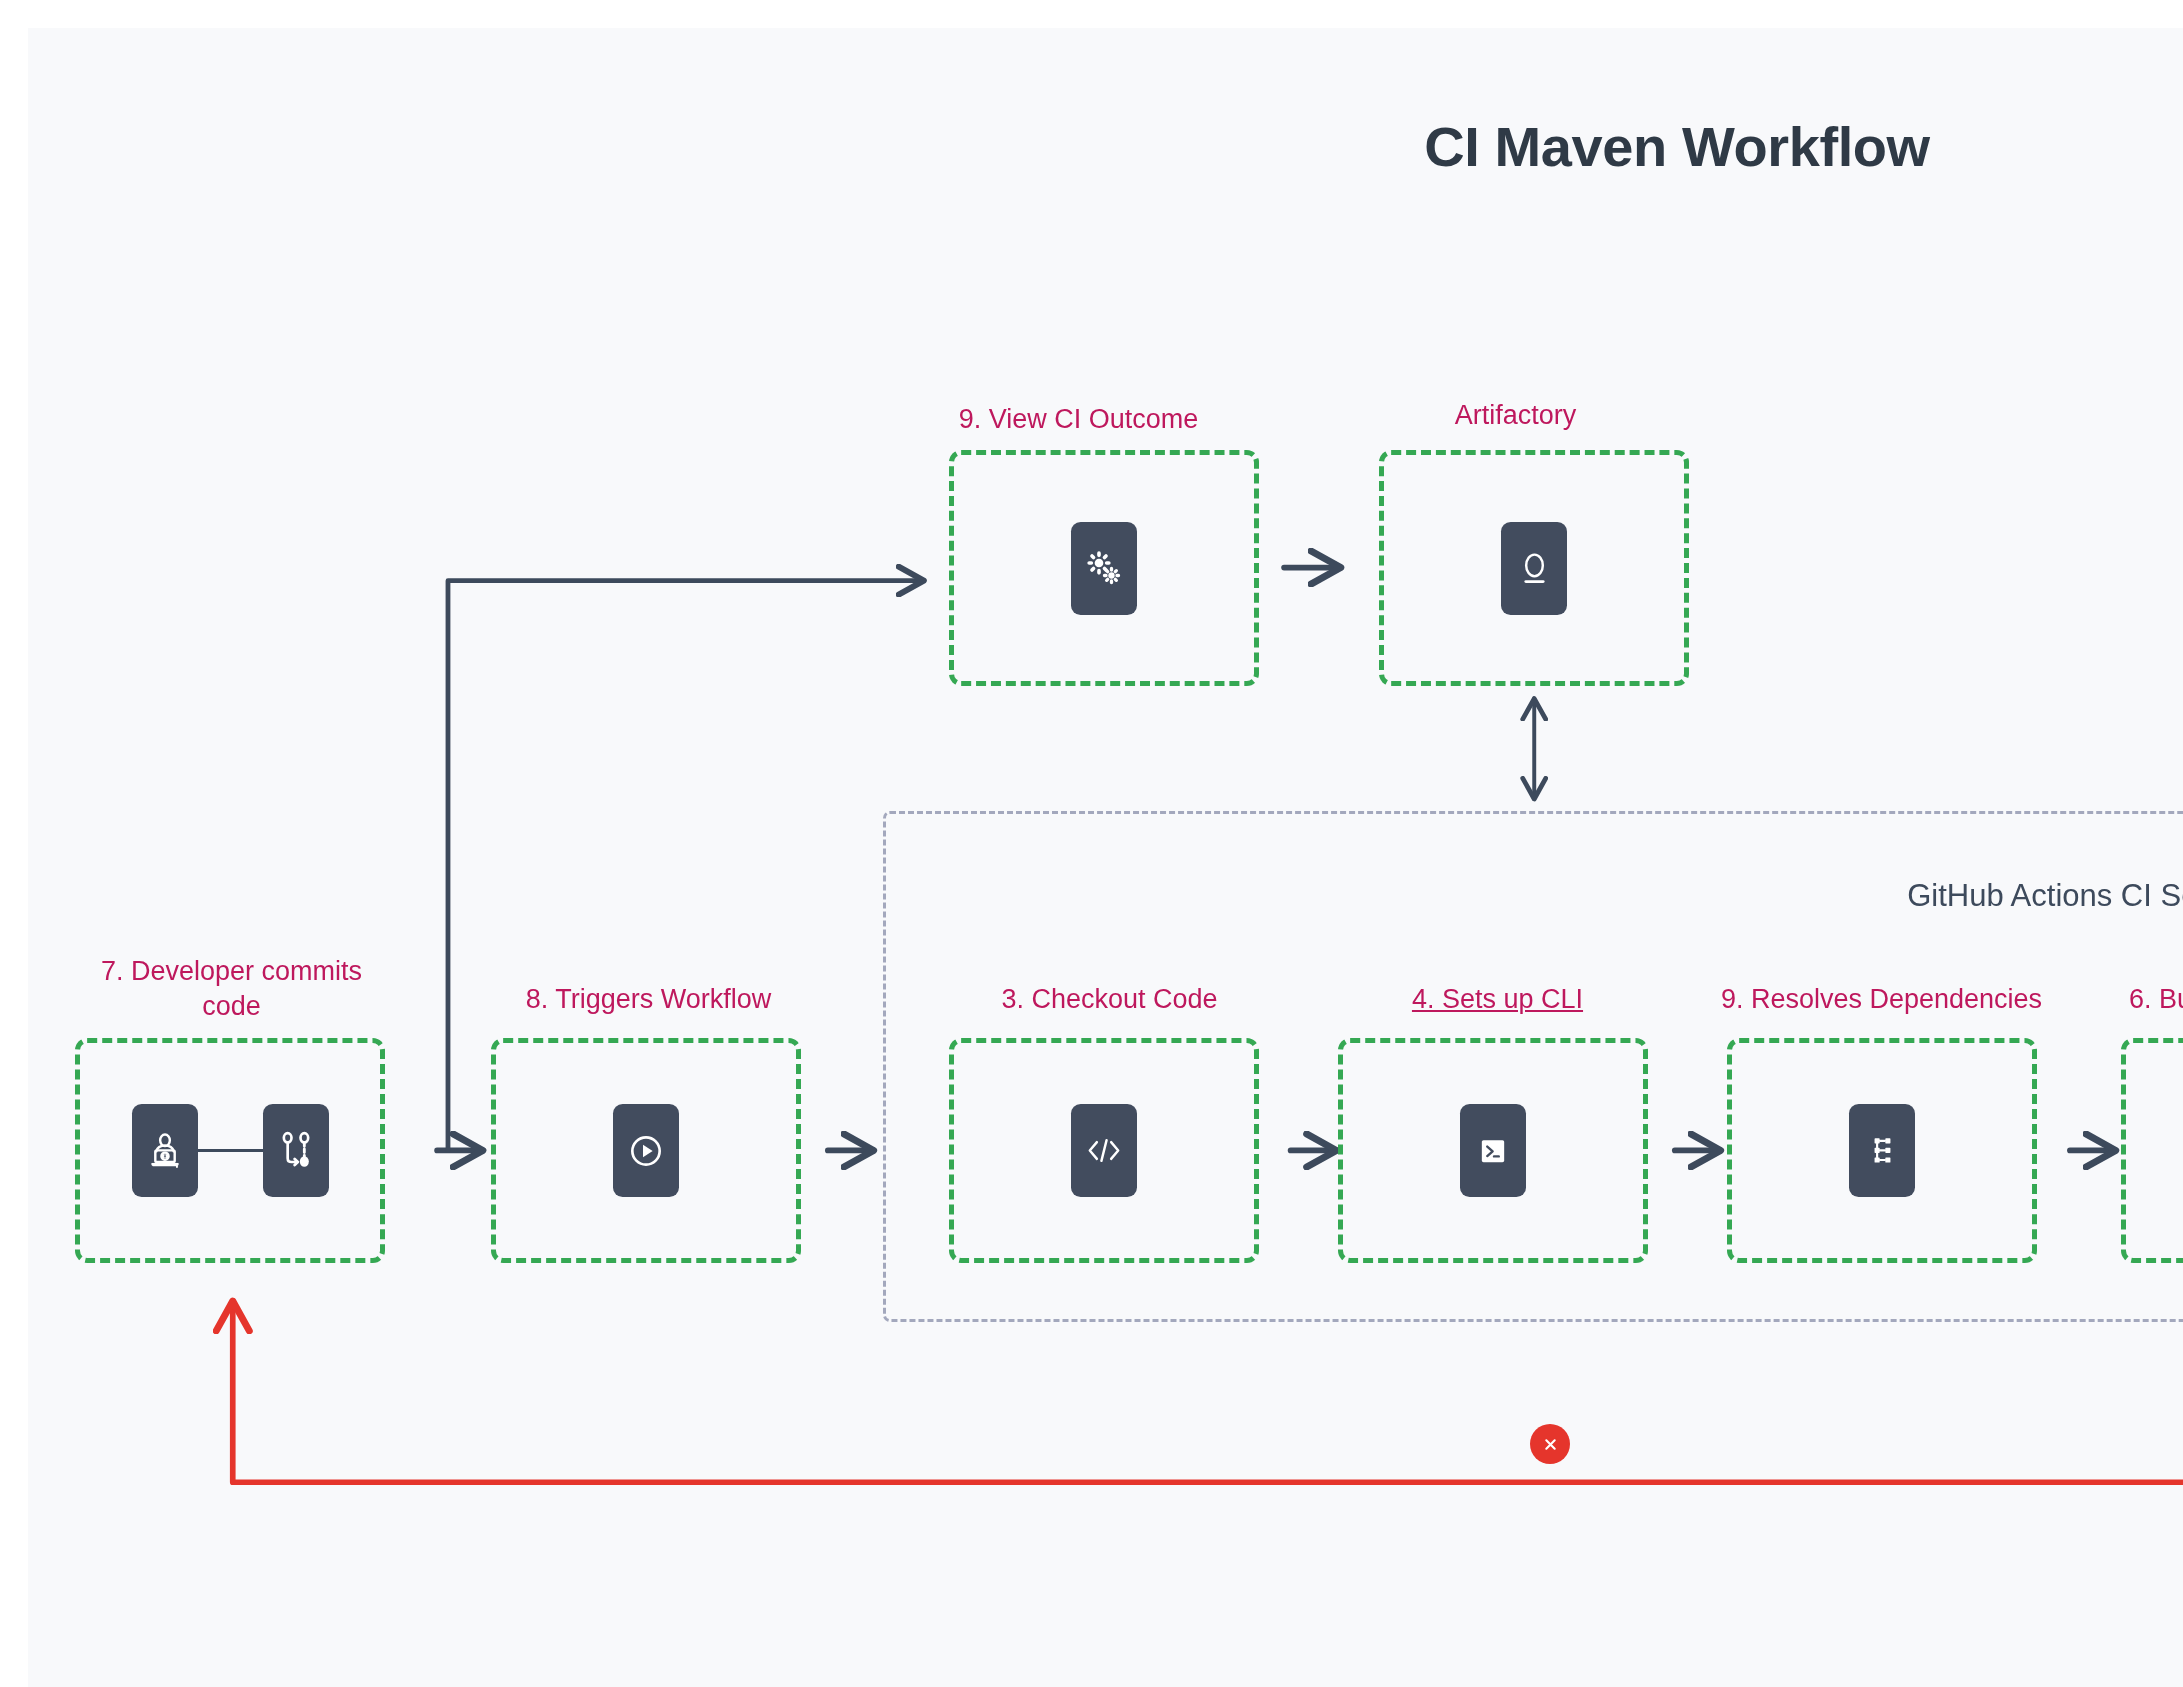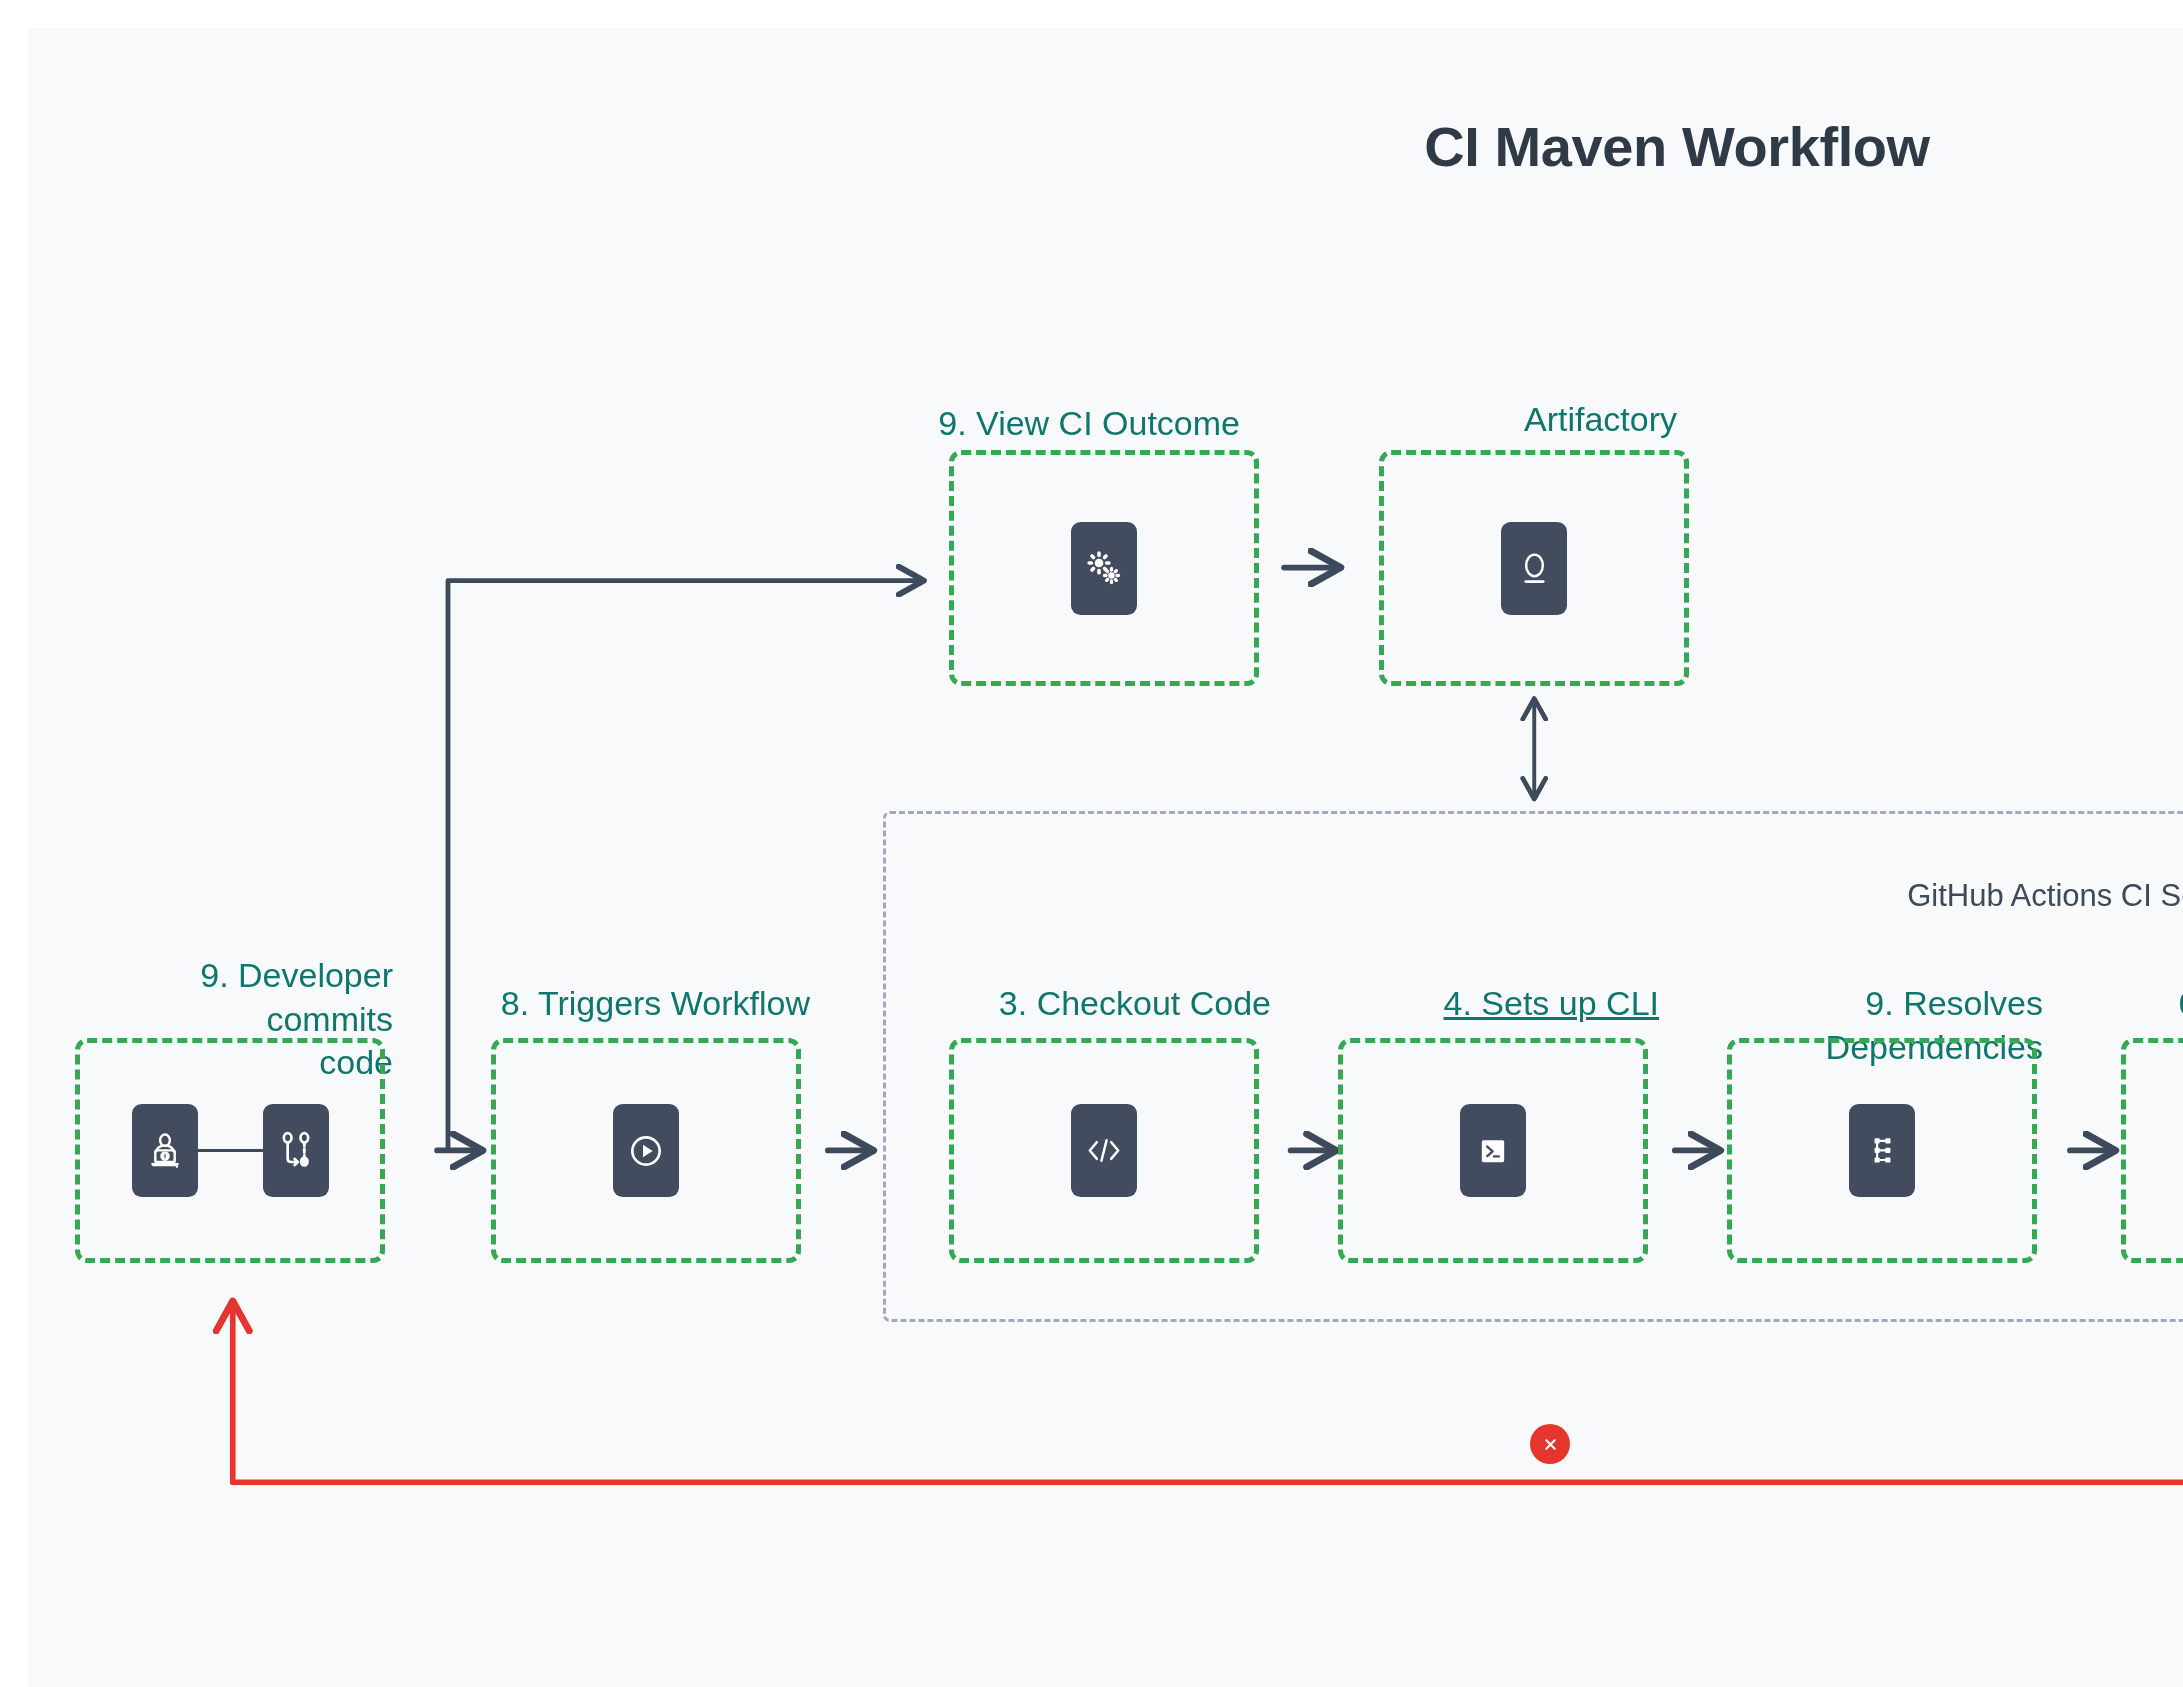--- a/index.html
+++ b/index.html
@@ -52,23 +52,23 @@
     box-sizing: border-box;
     border: 5.7px dashed #35a853;
     border-radius: 12.2px;
     display: flex;
     align-items: center;
     justify-content: center;
     background: transparent;
   }
   .node-label {
     position: absolute;
-    text-align: right;
-    font-size: 34px;
-    color: #0f766e;
+    text-align: center;
+    font-size: 27px;
+    color: #be185d;
     line-height: 1.28;
     white-space: pre-line;
   }
   .tile {
     width: 66px;
     height: 93px;
     background: #424c5e;
     border-radius: 9.6px;
     display: flex;
     align-items: center;
@@ -151,21 +151,21 @@
   <div class="node-label" style="left:1354px; top:398px; width:323px;">Artifactory</div>
   <div class="node" style="left:1379px; top:450px; width:310px; height:236px;">
     <div class="tile">
       <svg width="37" height="41" viewBox="0 0 24 26" fill="none" stroke="#ffffff" stroke-width="1.6" stroke-linecap="round">
         <ellipse cx="12" cy="11" rx="5.4" ry="7"></ellipse>
         <line x1="6.4" y1="21.5" x2="17.6" y2="21.5" stroke-width="1.9"></line>
       </svg>
     </div>
   </div>
 
-  <div class="node-label" style="left:70px; top:954px; width:323px;">9. Developer commits
+  <div class="node-label" style="left:70px; top:954px; width:323px;">7. Developer commits
 code</div>
   <div class="node" style="left:75px; top:1038px; width:310px; height:225px;">
     <div style="display:flex; align-items:center; gap:0;">
       <div class="tile">
         <svg width="42" height="44" viewBox="0 0 26 26" fill="none" stroke="#ffffff" stroke-width="1.5" stroke-linecap="round" stroke-linejoin="round">
           <ellipse cx="13" cy="6.4" rx="3" ry="3.6"></ellipse>
           <path d="M7.6 13.2c.6-2.3 2.8-3.6 5.4-3.6s4.8 1.3 5.4 3.6"></path>
           <rect x="7" y="12.6" width="12" height="7.2" rx="0.8"></rect>
           <circle cx="13" cy="16.2" r="2.2"></circle>
           <path d="M12.3 15.4l-.8.8.8.8M13.7 15.4l.8.8-.8.8" stroke-width="1.1"></path>

